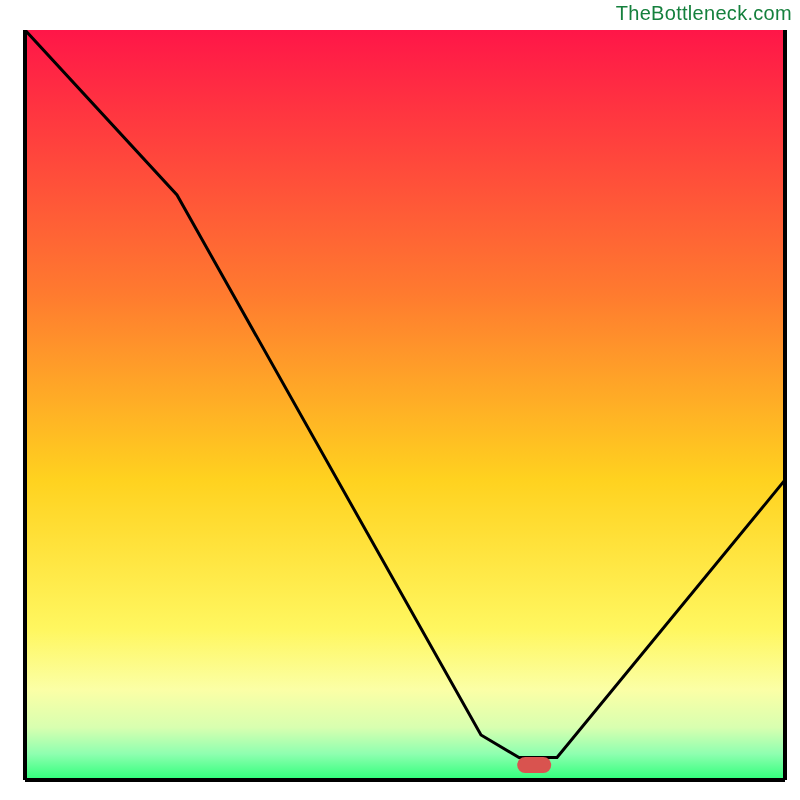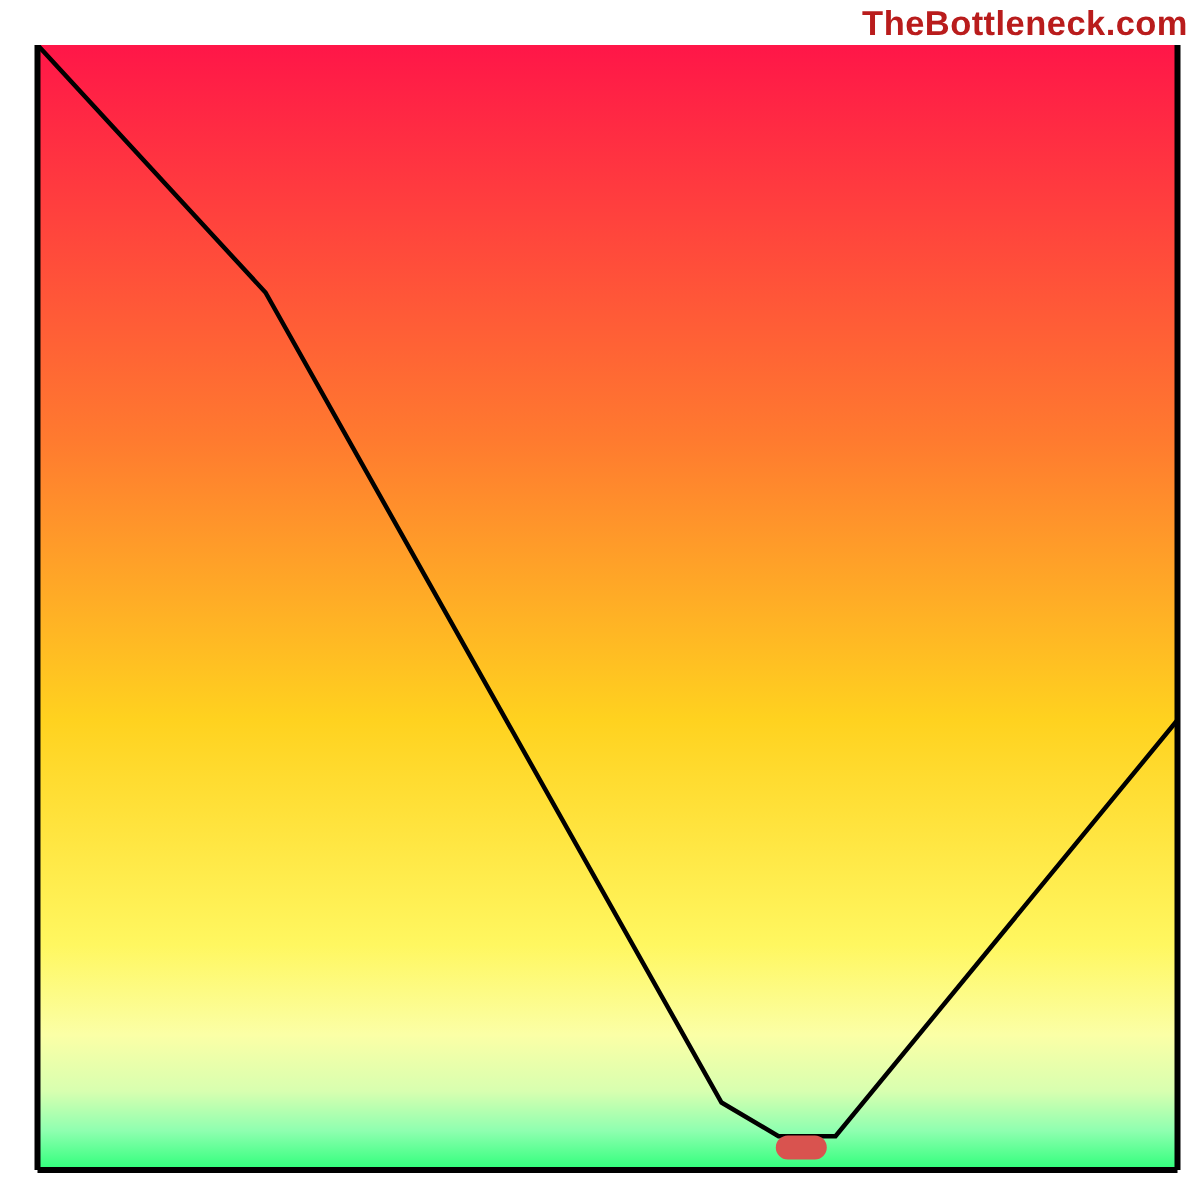--- a/index.html
+++ b/index.html
@@ -12,23 +12,23 @@
   }
   .container {
     position: relative;
     width: 800px;
     height: 800px;
   }
   .watermark {
     position: absolute;
     top: 2px;
     right: 8px;
-    color: #b91c1c;
-    font-size: 23px;
-    font-weight: 700;
+    color: #15803d;
+    font-size: 20px;
+    font-weight: 400;
     letter-spacing: 0.3px;
   }
   svg {
     display: block;
   }
 </style>
 </head>
 <body>
 
 <div class="container">

